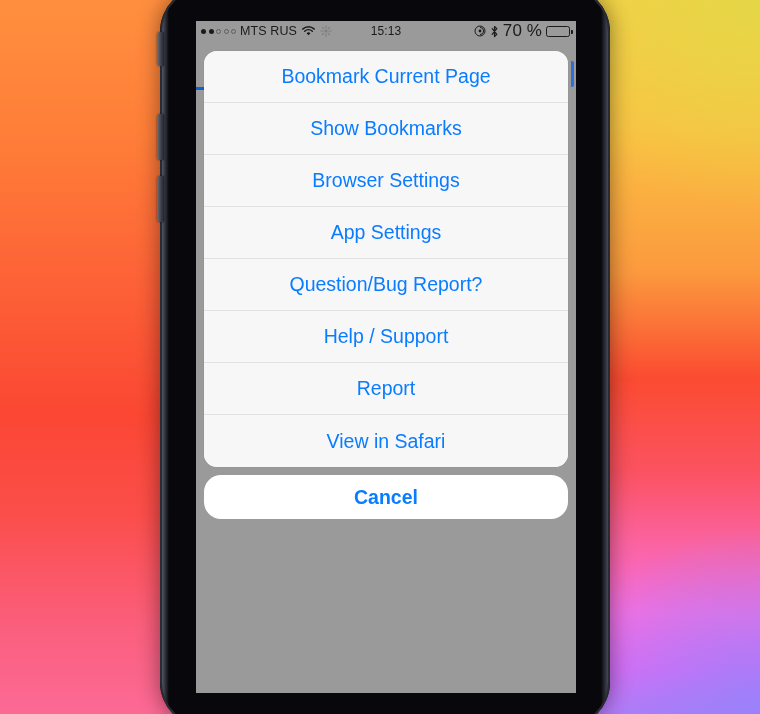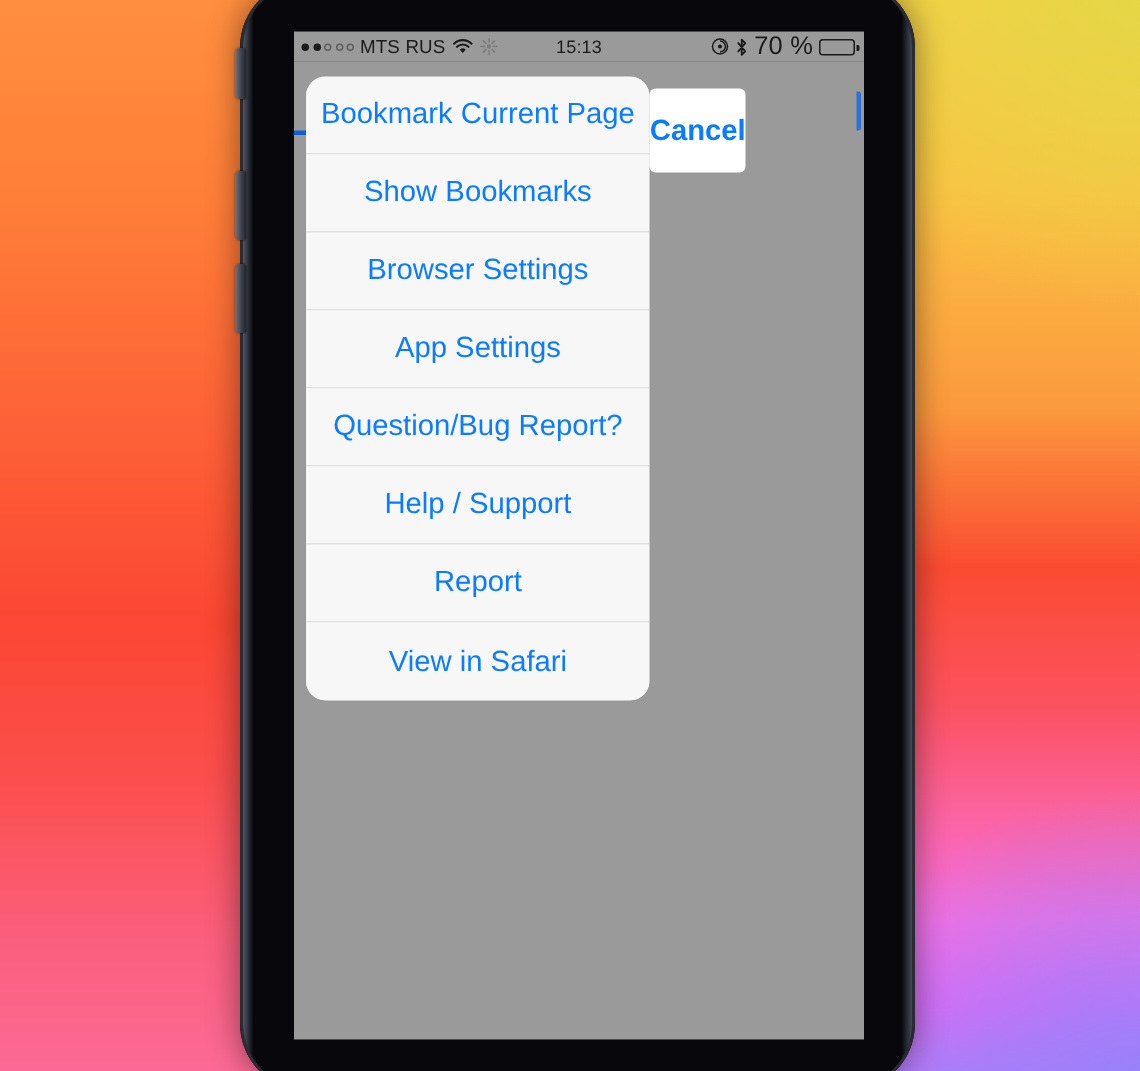--- a/index.html
+++ b/index.html
@@ -77,21 +77,21 @@
   }
   #btn-silence { top: 46px;  height: 34px; }
   #btn-volup   { top: 128px; height: 46px; }
   #btn-voldown { top: 190px; height: 46px; }
 
   
   #screen {
     position: absolute;
     left: 36px; top: 35px;
     width: 380px; height: 672px;
-    background: #0f766e;
+    background: #7f1d1d;
     overflow: hidden;
   }
 
   
   #statusbar {
     position: relative;
     height: 20px;
     background: #9a9a9a;
     display: flex; align-items: center;
     padding: 0 5px;
@@ -137,21 +137,21 @@
   #progress-right {
     position: absolute; right: 2px; top: 20px; width: 3px; height: 26px;
     background: #2f6fd8;
     border-radius: 0 2px 2px 0;
   }
 
   
   #action-sheet {
     position: absolute;
     left: 8px; right: 8px; top: 10px;
-    display: flex; flex-direction: row;
+    display: flex; flex-direction: column;
   }
   #sheet-list {
     background: #e3e3e5;
     border-radius: 13px;
     overflow: hidden;
     box-shadow: 0 0 0 0.5px rgba(0,0,0,0.04);
   }
   .sheet-row {
     height: 52px;
     background: #f7f7f7;
@@ -159,23 +159,23 @@
     color: #0a7cff;
     font-size: 19.5px;
     border-bottom: 1px solid #e2e2e6;
     text-align: center;
     padding: 0 10px;
   }
   .sheet-row:last-child { border-bottom: none; }
 
   #cancel-button {
     margin-top: 8px;
-    height: 56px;
+    height: 44px;
     background: #ffffff;
-    border-radius: 4px;
+    border-radius: 17px;
     display: flex; align-items: center; justify-content: center;
     color: #0a7cff;
     font-size: 19.5px;
     font-weight: bold;
   }
 </style>
 </head>
 <body>
 
 <div id="scene">

